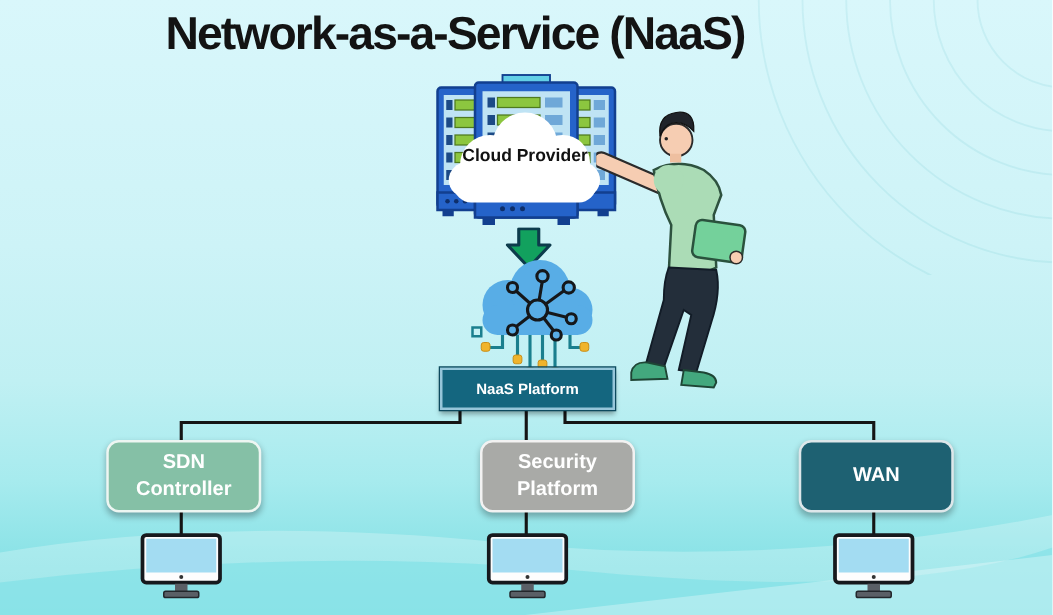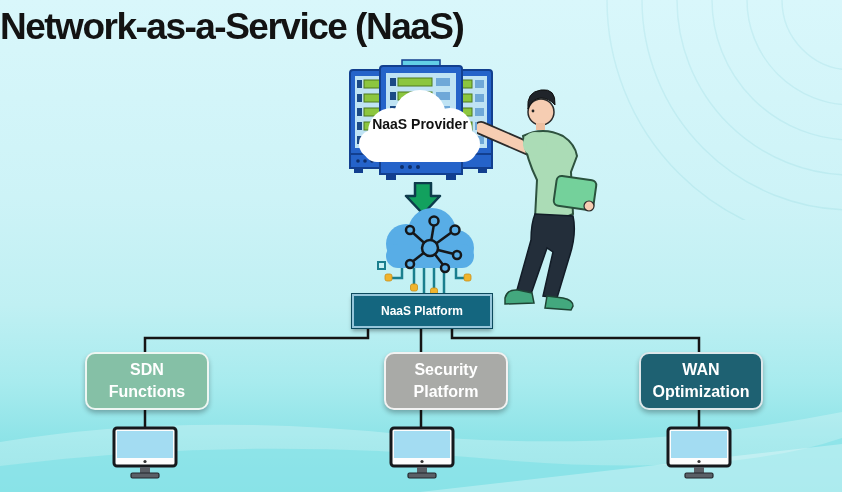--- a/index.html
+++ b/index.html
@@ -3,21 +3,21 @@
 <meta charset="utf-8">
 <style>
   html,body { margin:0; padding:0; }
   .stage {
     position:relative; width:842px; height:492px; overflow:hidden;
     font-family:"Liberation Sans", sans-serif;
     background:linear-gradient(180deg,#d9f7fb 0%,#cdf3f7 40%,#c0f0f3 62%,#a7ebee 78%,#8ce3e7 90%,#7edfe3 100%);
   }
   .abs { position:absolute; }
   .title {
-    top:6px; left:0; width:728px; 
+    top:6px; left:0; width:728px; text-align:center;
     font-size:37px; font-weight:800; letter-spacing:-1.5px; color:#131313; z-index:6;
   }
   .bg-deco { z-index:0; }
   .connectors { left:0; top:0; z-index:1; }
   .servers { left:346px; top:58px; z-index:2; }
   .provider-cloud { left:354px; top:84px; z-index:3; }
   .provider-label {
     left:360px; top:116px; width:120px; text-align:center;
     font-size:14px; font-weight:800; color:#111; z-index:4;
   }
@@ -173,21 +173,21 @@
   <svg class="abs provider-cloud" width="130" height="86" viewBox="0 0 130 86">
     <g fill="#ffffff">
       <circle cx="38" cy="48" r="24"></circle>
       <circle cx="66" cy="32" r="26"></circle>
       <circle cx="96" cy="46" r="22"></circle>
       <circle cx="19" cy="60" r="14"></circle>
       <circle cx="112" cy="60" r="14"></circle>
       <rect x="9" y="50" width="114" height="28" rx="14"></rect>
     </g>
   </svg>
-  <div class="abs provider-label">NaaS Provider</div>
+  <div class="abs provider-label">Cloud Provider</div>
 
   <svg class="abs person" width="134" height="242" viewBox="0 0 134 242">
     <path d="M4,46 L64,72" stroke="#2b2b2b" stroke-width="14" stroke-linecap="round"></path>
     <path d="M4,46 L64,72" stroke="#f6cdb2" stroke-width="10.5" stroke-linecap="round"></path>
     <path d="M46,54 Q66,44 86,54 Q98,62 100,74 L94,90 L96,132 Q76,142 58,136 L60,98 Q50,78 46,54 Z" fill="#abdcb6" stroke="#2e523f" stroke-width="2"></path>
     <circle cx="58" cy="62" r="12" fill="#abdcb6"></circle>
     <circle cx="64" cy="30" r="13" fill="#f6cdb2" stroke="#2b2b2b" stroke-width="1.5"></circle>
     <path d="M51,27 q-2,-17 13,-19 q15,-2 14,15 q-6,-7 -14,-7 q-9,0 -13,11 z" fill="#20242a" stroke="#111" stroke-width="1"></path>
     <circle cx="56" cy="29" r="1.4" fill="#222"></circle>
     <rect x="59" y="41" width="9" height="7" fill="#eebfa0"></rect>
@@ -244,29 +244,28 @@
       <circle cx="73" cy="64" r="4"></circle>
     </g>
   </svg>
 
   <div class="abs platform-box">
     <span>NaaS Platform</span>
   </div>
 
   <div class="abs node-box node-sdn" style="background: rgb(133, 192, 166);">
     <span>SDN</span>
-    <span>Functions</span>
+    <span>Controller</span>
   </div>
   <div class="abs node-box node-security" style="background: rgb(169, 170, 167);">
     <span>Security</span>
     <span>Platform</span>
   </div>
   <div class="abs node-box node-wan" style="background: rgb(30, 97, 114);">
     <span>WAN</span>
-    <span>Optimization</span>
   </div>
 
   <svg class="abs monitor monitor-sdn" width="66" height="54" viewBox="0 0 66 54">
     <rect x="2" y="2" width="62" height="38" rx="3" fill="#fdfdfd" stroke="#16191d" stroke-width="3"></rect>
     <rect x="5" y="5" width="56" height="27" fill="#a3dcf2"></rect>
     <circle cx="33" cy="35.5" r="1.6" fill="#333"></circle>
     <rect x="28" y="41" width="10" height="6" fill="#5a5f66"></rect>
     <rect x="19" y="47" width="28" height="5" rx="1.5" fill="#5a5f66" stroke="#23272c" stroke-width="1.2"></rect>
   </svg>
   <svg class="abs monitor monitor-security" width="66" height="54" viewBox="0 0 66 54">

